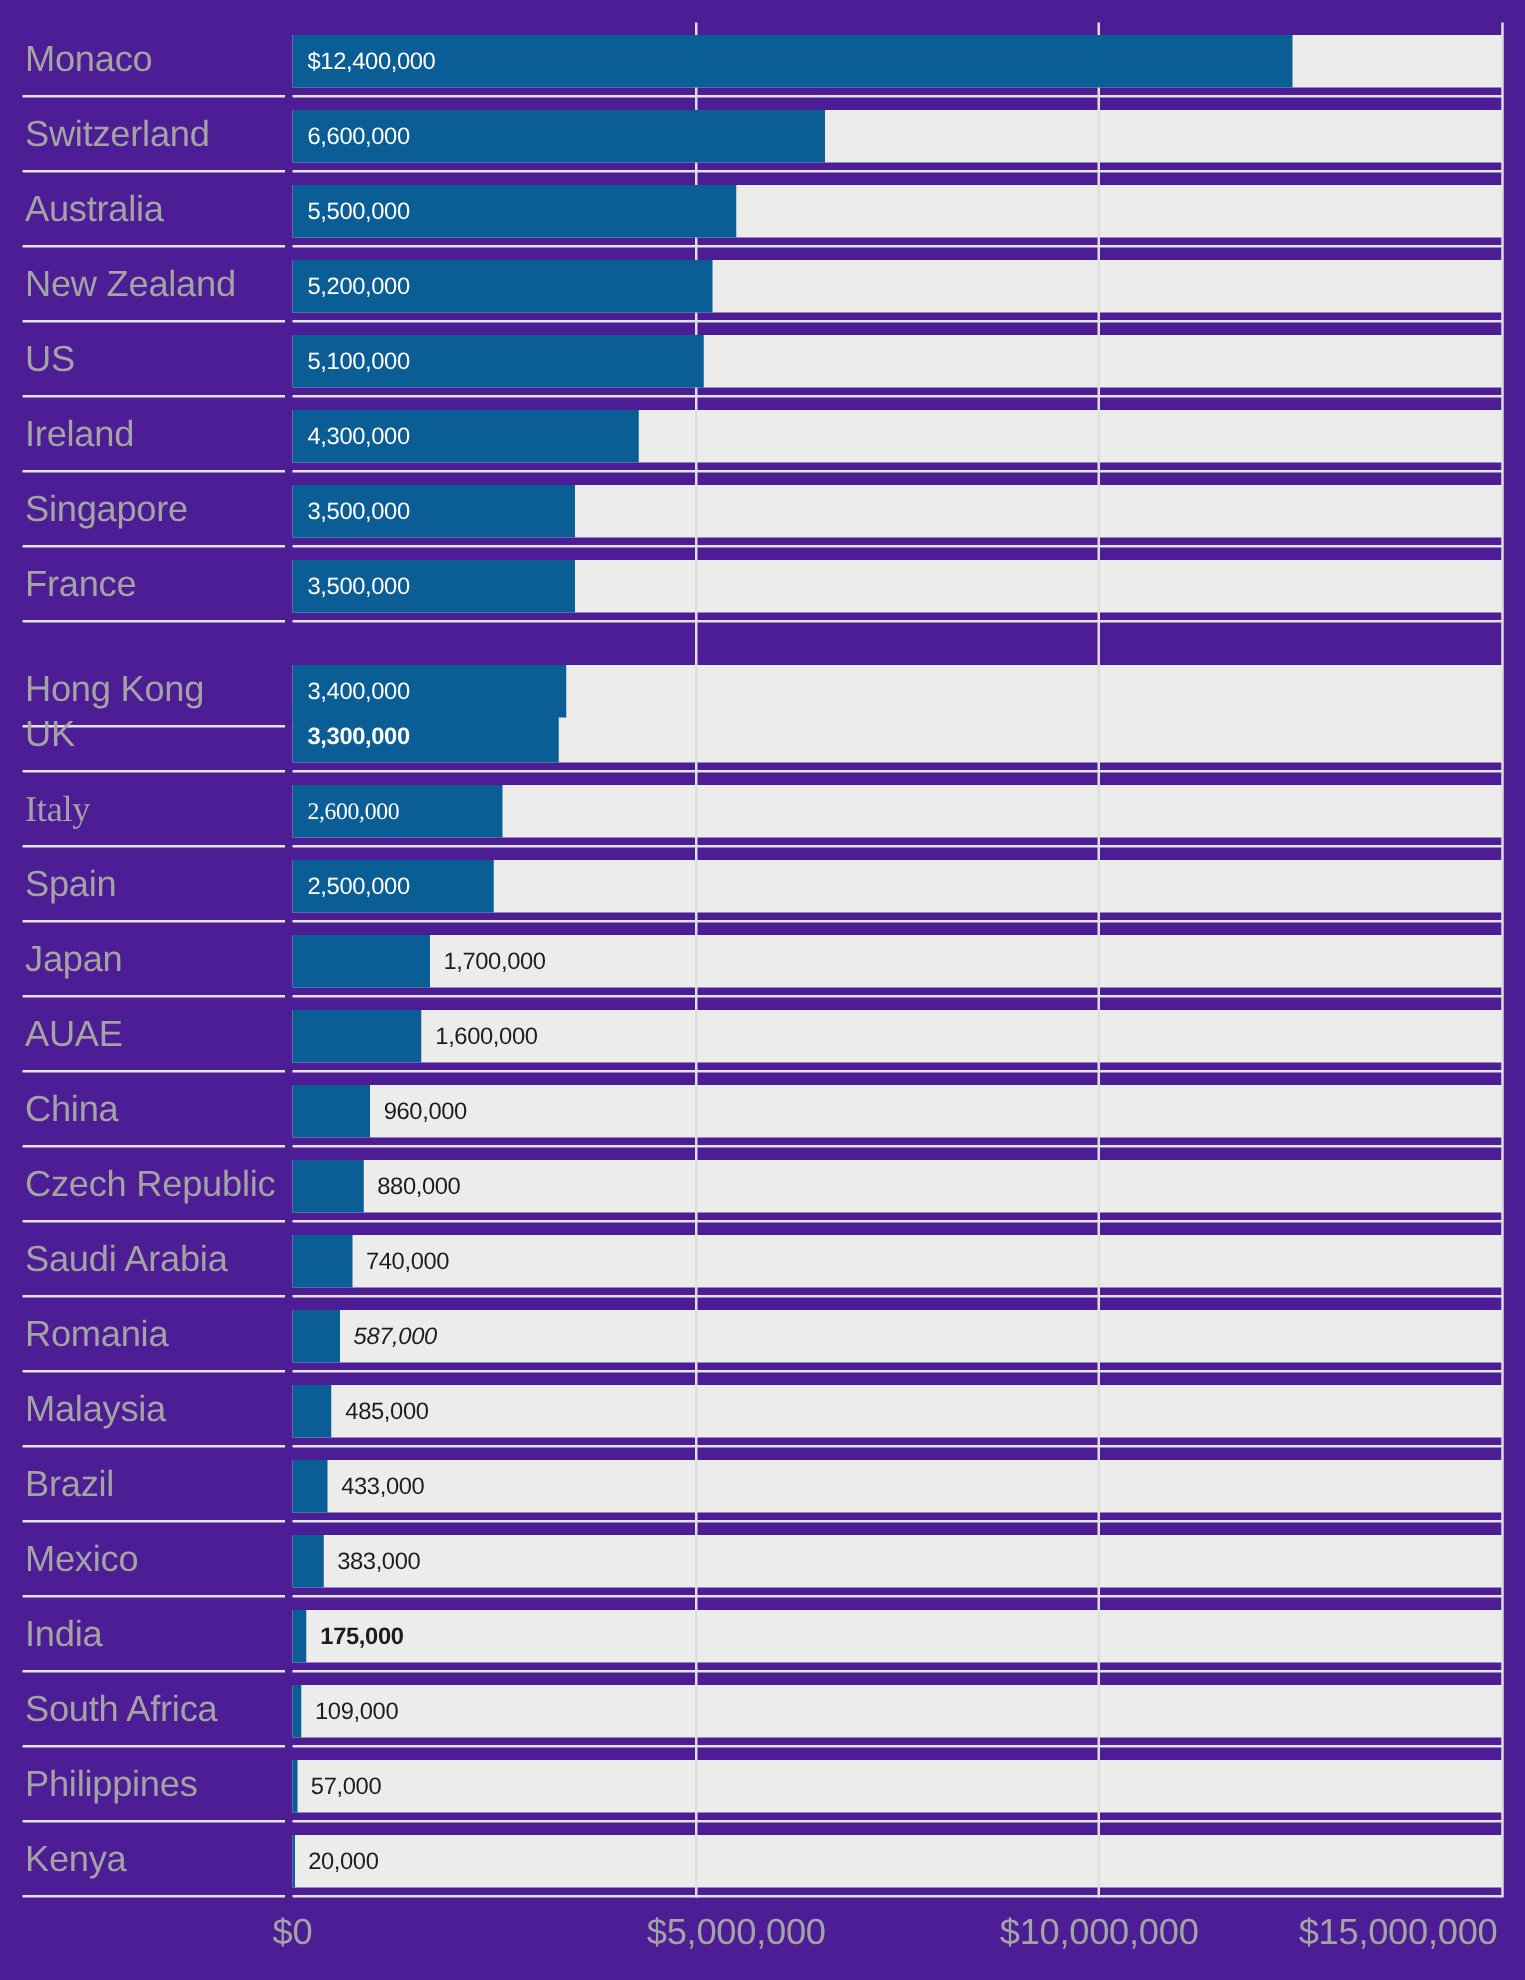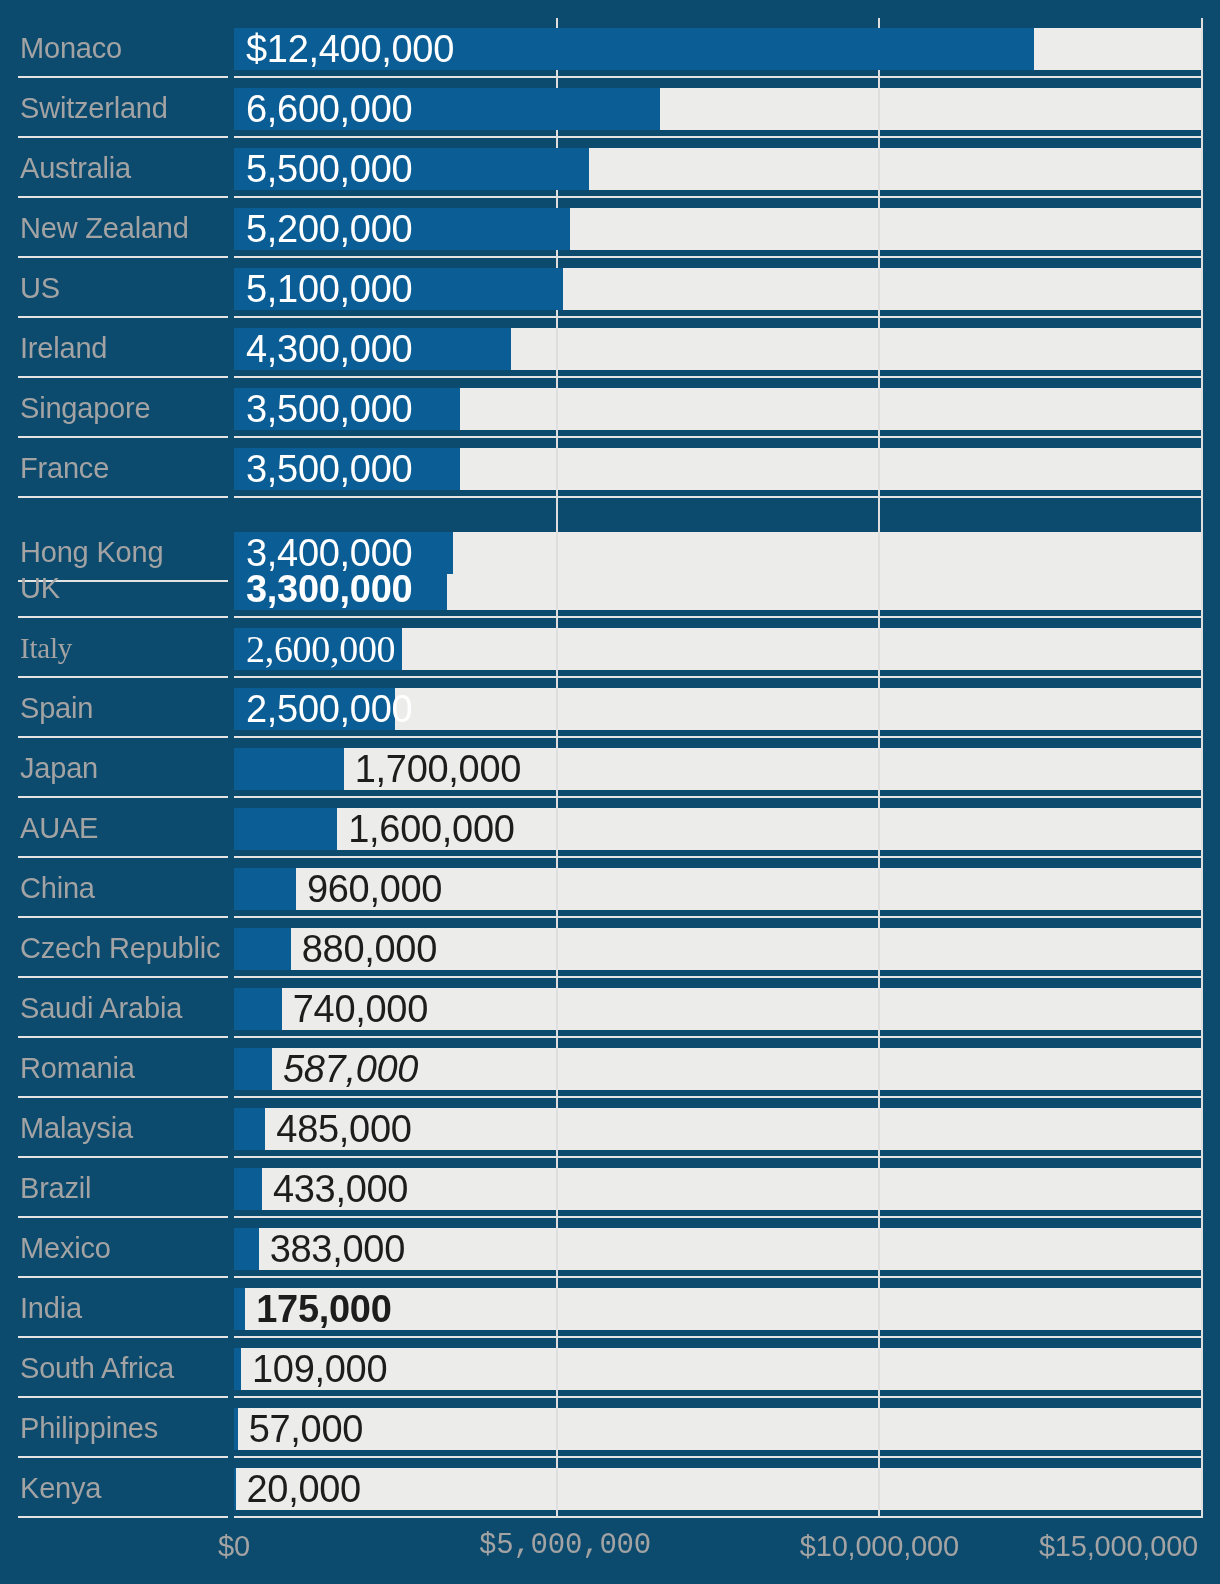--- a/index.html
+++ b/index.html
@@ -4,21 +4,21 @@
 <style>
   html,body{margin:0;padding:0;}
   body{
     background:#f7f7f6;
     font-family:"Liberation Sans", sans-serif;
   }
   .chart{
     position:relative;
     width:1220px;
     height:1584px;
-    background:#0c4a6e;
+    background:#4c1d95;
     overflow:hidden;
   }
   .row{
     position:absolute;
     left:0;
     width:1220px;
     height:60px;
   }
   .sep{
     position:absolute;
@@ -53,21 +53,21 @@
     top:0;
     height:42px;
     background:#0b5d95;
     z-index:2;
   }
   .val{
     position:absolute;
     top:0;
     height:42px;
     line-height:43px;
-    font-size:38px;
+    font-size:19px;
     letter-spacing:-0.3px;
     white-space:nowrap;
     z-index:3;
   }
   .val-inside{color:#ffffff;}
   .val-outside{color:#1d1d1d;}
   .gridline{
     position:absolute;
     top:18px;
     height:1500px;
@@ -312,16 +312,16 @@
       <span class="country">Kenya</span>
       <div class="track">
         <div class="bar" style="width: 1.5px;"></div>
         <span class="val val-outside" style="left: 12.5px;">20,000</span>
       </div>
     </div>
     <div class="gridline" style="left: 555.667px;"></div>
     <div class="gridline" style="left: 878.333px;"></div>
     <div class="gridline" style="left: 1201px;"></div>
     <span class="axis-label" style="left: 234px; transform: translateX(-50%);">$0</span>
-    <span class="axis-label" style="left: 565px; transform: translateX(-50%); font-family: Liberation Mono, monospace;">$5,000,000</span>
+    <span class="axis-label" style="left: 589px; transform: translateX(-50%);">$5,000,000</span>
     <span class="axis-label" style="left: 879.333px; transform: translateX(-50%);">$10,000,000</span>
     <span class="axis-label" style="left: 1198px; transform: translateX(-100%);">$15,000,000</span>
   </div>
 
 </body></html>

